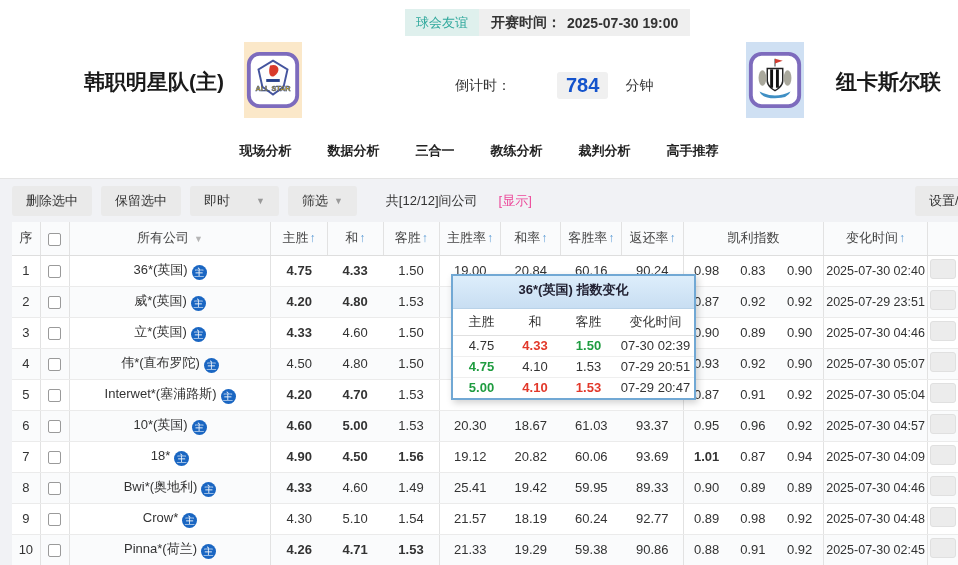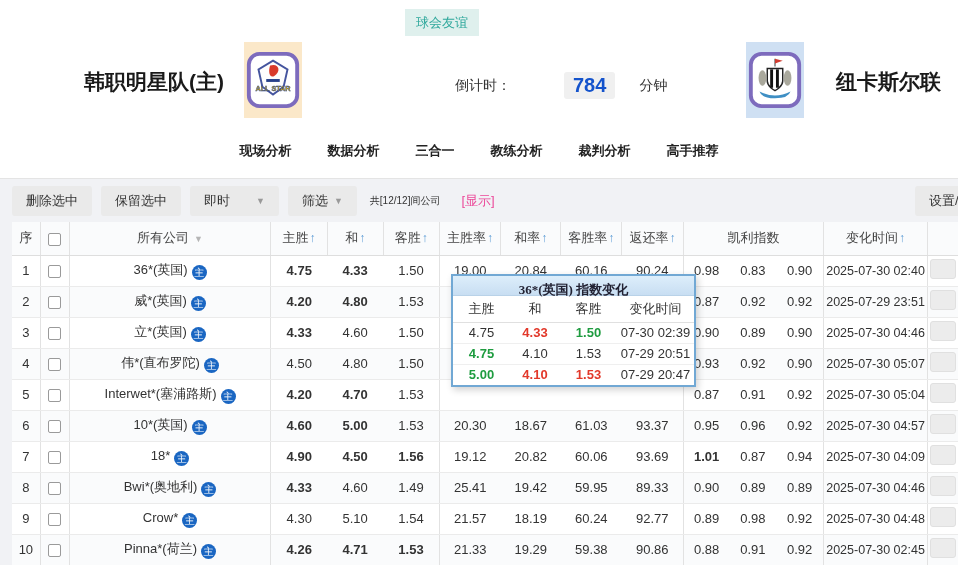--- a/index.html
+++ b/index.html
@@ -12,65 +12,69 @@
   
   .top-pill { position:absolute; top:9px; left:405px; display:flex; height:27px; }
   .league-tag { background:#dff0ed; color:#2fa89c; font-size:13px; padding:0 11px; display:flex; align-items:center; }
   .kickoff { background:#efefef; font-weight:bold; color:#333; font-size:14px; padding:0 12px; display:flex; align-items:center; gap:6px; }
   .team-name { position:absolute; top:68px; font-size:21px; font-weight:bold; color:#1a1a1a; white-space:nowrap; }
   .team-name.home { left:84px; }
   .team-name.away { left:836px; }
   .badge-box { position:absolute; top:42px; width:58px; height:76px; display:flex; align-items:center; justify-content:center; }
   .badge-box.home { left:244px; background:#fbe8c9; }
   .badge-box.away { left:746px; background:#cfe0f3; }
-  .countdown { position:absolute; top:72px; left:455px; display:flex; align-items:center; gap:24px; font-size:14px; color:#333; }
+  .countdown { position:absolute; top:72px; left:455px; display:flex; align-items:center; gap:17px; font-size:14px; color:#333; }
   .cd-num { background:#f0f0f0; border-radius:3px; padding:2px 9px; color:#1453cc; font-size:20px; font-weight:bold;margin-left:29px; }
   
   .tabbar { position:absolute; top:130px; left:0; width:958px; height:42px; background:#fff; display:flex; align-items:center; justify-content:center; gap:36px; }
   .tab { font-size:13px; font-weight:bold; color:#222; cursor:pointer; white-space:nowrap; }
   .tab.active { background:#e8430f; color:#fff; border-radius:17px; padding:7px 16px; }
   .ui-dot { position:absolute; top:136px; left:16px; width:5px; height:5px; background:#d9d9d9; }
   
   .band { position:absolute; top:178px; left:0; width:958px; height:387px; background:#f1f2f5; border-top:1px solid #e4e4e4; }
   .toolbar { position:absolute; top:186px; left:12px; right:0; height:30px; display:flex; align-items:center; gap:9px; }
   .tbtn { background:#eaeaea; border-radius:3px; height:30px; padding:0 14px; display:flex; align-items:center; font-size:13px; color:#333; cursor:pointer; white-space:nowrap; }
   .tbtn .caret { color:#999; font-size:9px; margin-left:6px; }
   .tbtn.wide .caret { margin-left:26px; }
-  .count-text { font-size:10px; color:#333; margin-left:4px; white-space:nowrap; }
+  .count-text { font-size:13px; color:#333; margin-left:20px; white-space:nowrap; }
   .show-link { color:#ec4899; cursor:pointer; margin-left:12px; }
   .settings-btn { position:absolute; left:903px; width:110px; }
   
   table.odds { position:absolute; top:222px; left:12px; border-collapse:collapse; background:#fff; table-layout:fixed; font-size:13px; }
   table.odds th, table.odds td { border-bottom:1px solid #ebebeb; text-align:center; padding:0 2px; white-space:nowrap; overflow:hidden; }
   table.odds thead th { height:33px; background:#fafbfc; color:#444; font-weight:normal; border-bottom:1px solid #dedede; }
   table.odds tbody td { height:31px; color:#333; }
   table.odds tbody tr:nth-child(even) td { background:#fafbfc; }
   td.company, th.company { text-align:left; padding-left:9px; }
   .bl { border-left:1px solid #e2e2e2; }
   .g { color:#1f9c40; font-weight:bold; }
   .r { color:#e2382a; font-weight:bold; }
   .arr { color:#5b9bd5; font-weight:bold; font-size:12px; margin-left:1px; }
   .dd { color:#b5b5b5; font-size:9px; margin-left:5px; }
   .cbox { display:inline-block; width:13px; height:13px; border:1px solid #9a9a9a; border-radius:2px; background:#fff; vertical-align:middle; cursor:pointer; }
   .home-mark { display:inline-block; width:15px; height:15px; line-height:15px; border-radius:50%; background:#1a66c2; color:#fff; font-size:10px; text-align:center; margin-left:4px; vertical-align:-2px; }
   .stub-btn { display:inline-block; width:26px; height:20px; background:#ececec; border:1px solid #e0e0e0; border-radius:3px; cursor:pointer; }
   td.timecell { font-size:12.5px; }
   
   .popup { position:absolute; top:274px; left:451px; width:245px; background:#fff; border:2px solid #71a8d4; box-shadow:2px 3px 7px rgba(0,0,0,.18); z-index:6; }
-  .popup-title { height:20px; line-height:27px; text-align:center; font-weight:bold; font-size:13px; color:#223; background:linear-gradient(#ddeefb,#c8def2); border-bottom:1px solid #b9d2e8;font-family:Liberation Serif, serif; }
+  .popup-title { height:33px; line-height:27px; text-align:center; font-weight:bold; font-size:13px; color:#223; background:linear-gradient(#ddeefb,#c8def2); border-bottom:1px solid #b9d2e8; }
   .popup table { width:100%; border-collapse:collapse; table-layout:fixed; font-size:13px; }
   .popup th { height:26px; font-weight:normal; color:#333; border-bottom:1px solid #e0e0e0; text-align:center; }
   .popup td { height:21px; text-align:center; border-bottom:1px solid #efefef; }
   .popup tr:last-child td { border-bottom:none; }
 </style>
 </head>
 <body>
 
 <div class="top-pill">
   <span class="league-tag">球会友谊</span>
+  <span class="kickoff">
+    <span>开赛时间：</span>
+    <span>2025-07-30 19:00</span>
+  </span>
 </div>
 
 <div class="team-name home">韩职明星队(主)</div>
 <div class="badge-box home">
   <svg width="62" height="62" viewBox="0 0 60 60">
     <rect x="5" y="3" width="50" height="54" rx="11" fill="#fff" stroke="#7d6bbd" stroke-width="4"></rect>
     <path d="M30 10 L45 19 L41 37 L30 45 L19 37 L15 19 Z" fill="#fdfdfd" stroke="#44549e" stroke-width="2"></path>
     <path d="M27 15 C36 12 39 21 31 26 C26 28 25 21 27 15 Z" fill="#d93a2b"></path>
     <rect x="23" y="29" width="14" height="3" fill="#27408b"></rect>
     <text x="30" y="41" text-anchor="middle" font-size="7.5" font-weight="bold" fill="#f4c200" stroke="#27408b" stroke-width="0.5">ALL STAR</text>

